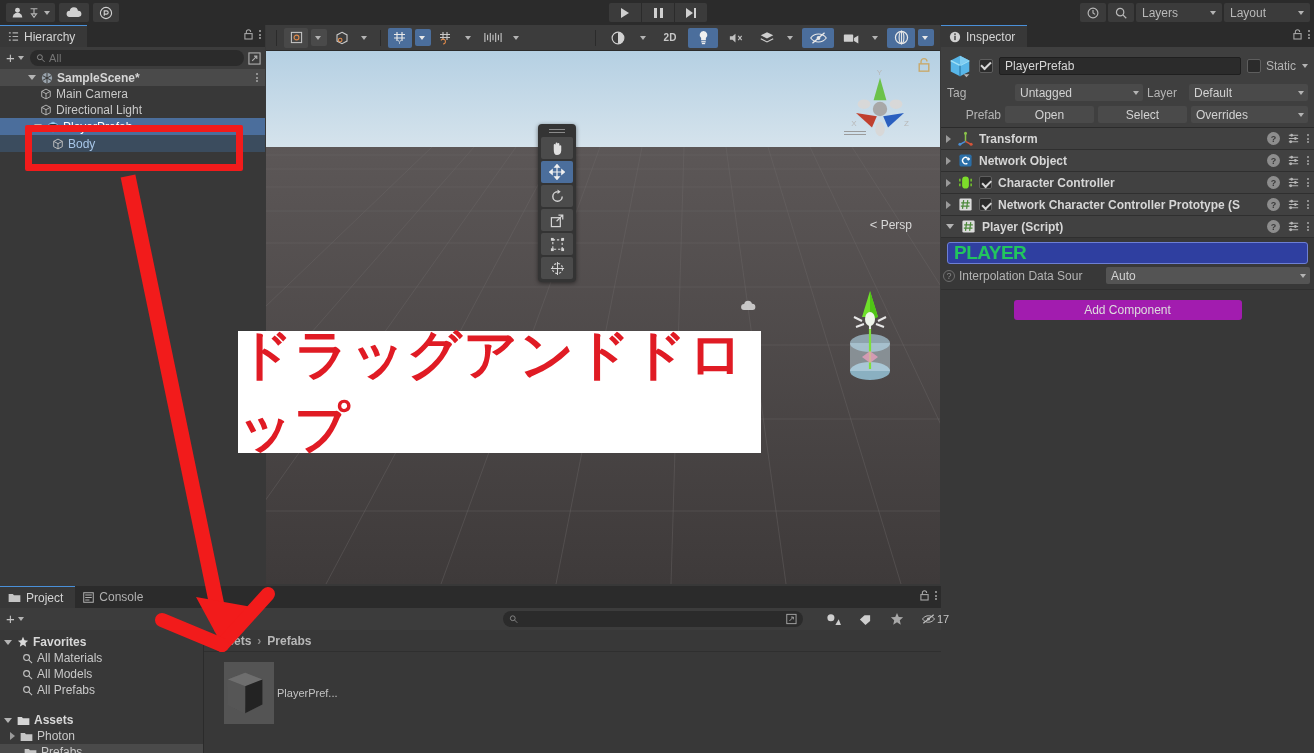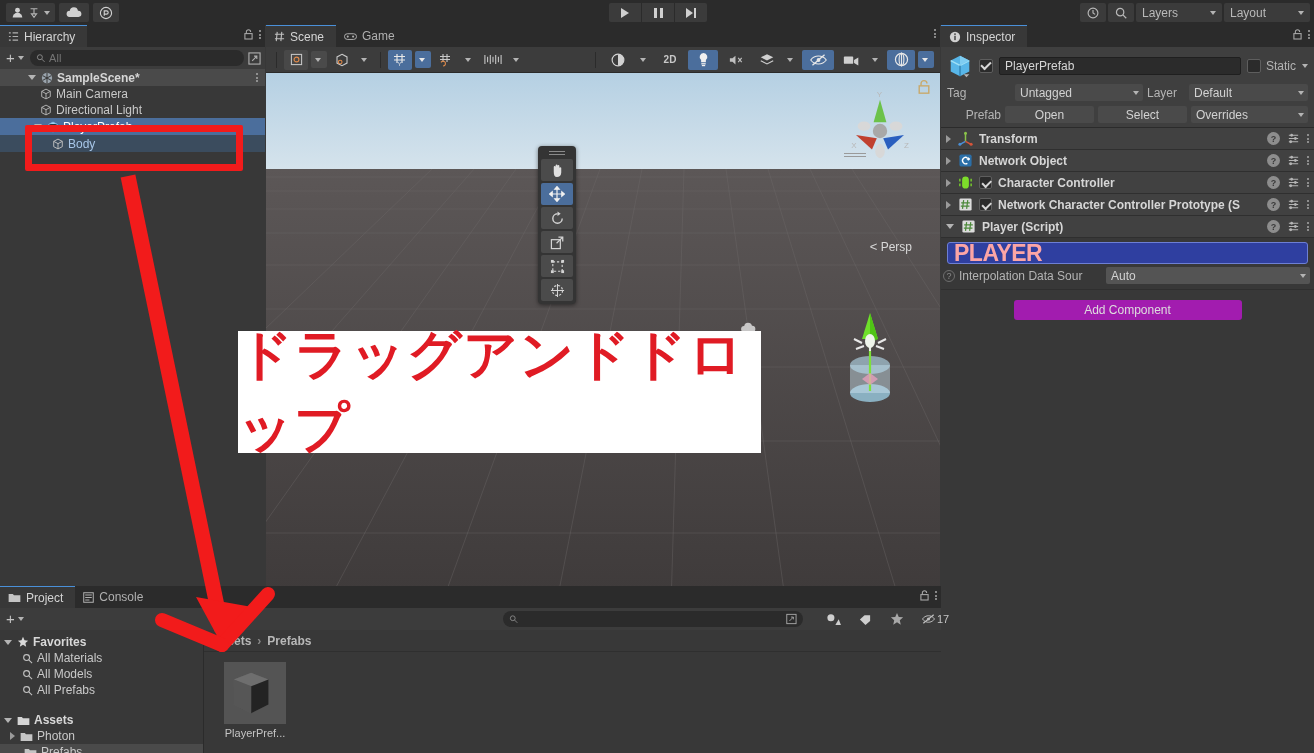--- a/index.html
+++ b/index.html
@@ -107,41 +107,41 @@
   .dd{height:17px;background:#4a4a4a;border-radius:2px;display:flex;align-items:center;justify-content:space-between;padding:0 4px 0 5px;color:#d2d2d2;font-size:12px;cursor:pointer;}
   .ih-row3{display:flex;align-items:center;gap:4px;margin-top:5px;}
   .pbtn{height:17px;background:#4a4a4a;border-radius:2px;display:flex;align-items:center;justify-content:center;color:#d2d2d2;cursor:pointer;font-size:12px;}
   .comp-row{height:22px;background:#414141;border-bottom:1px solid #2f2f2f;display:flex;align-items:center;gap:6px;padding:0 5px;cursor:pointer;}
   .comp-row .title{flex:1;font-size:12px;color:#d6d6d6;font-weight:bold;white-space:nowrap;overflow:hidden;}
   .comp-icons{display:flex;align-items:center;gap:7px;}
   .help-i{width:13px;height:13px;border-radius:50%;background:#8d8d8d;color:#3a3a3a;font-size:9px;font-weight:bold;display:flex;align-items:center;justify-content:center;cursor:pointer;}
   .cb-sm{width:13px;height:13px;background:#2b2b2b;border:1px solid #5e5e5e;border-radius:2px;position:relative;cursor:pointer;}
   .cb-sm::after{content:"";position:absolute;left:2px;top:3px;width:7px;height:3.5px;border-left:2px solid #d6d6d6;border-bottom:2px solid #d6d6d6;transform:rotate(-45deg);}
   .player-banner{margin:4px 6px 0 6px;height:22px;background:#2f3fa0;border:1px solid #6d7fd4;border-radius:3px;display:flex;align-items:center;padding:0 6px;}
-  .player-banner span{color:#fca5a5;font-size:23px;font-weight:bold;letter-spacing:-0.5px;font-family:"Liberation Sans",sans-serif;text-align:right;}
+  .player-banner span{color:#22c55e;font-size:19px;font-weight:bold;letter-spacing:-0.5px;font-family:"Liberation Sans",sans-serif;text-align:right;}
   .prop-row{display:flex;align-items:center;gap:4px;padding:3px 4px 3px 2px;}
   .help-q{width:12px;height:12px;border-radius:50%;border:1px solid #6e6e6e;color:#8a8a8a;font-size:9px;display:flex;align-items:center;justify-content:center;}
   .addcomp-wrap{padding:10px 0;display:flex;justify-content:center;border-top:1px solid #2f2f2f;margin-top:2px;}
   .addcomp{width:228px;height:20px;background:#a21caf;border-radius:3px;display:flex;align-items:center;justify-content:center;color:#dedede;font-size:12px;cursor:pointer;}
 
   
   #project{left:0;top:586px;width:941px;height:167px;background:#383838;}
   .proj-toolbar{height:22px;background:#3c3c3c;display:flex;align-items:center;padding:0 4px;gap:3px;position:relative;}
   .p-search{position:absolute;left:503px;width:300px;height:16px;background:#2b2b2b;border-radius:8px;display:flex;align-items:center;padding:0 6px;gap:4px;}
   .p-search input{background:transparent;border:none;outline:none;color:#8a8a8a;font-size:11px;width:100%;font-family:"Liberation Sans",sans-serif;}
   .pt-btn{height:18px;min-width:22px;display:flex;align-items:center;justify-content:center;cursor:pointer;color:#b4b4b4;}
   .proj-body{display:flex;height:145px;}
   .proj-tree{width:204px;background:#383838;border-right:1px solid #2b2b2b;padding-top:4px;}
   .ptrow{height:16px;display:flex;align-items:center;gap:4px;font-size:12px;color:#c9c9c9;cursor:pointer;padding-left:4px;}
   .ptrow.sel{background:#4a4a4a;}
   .ptrow.bold{font-weight:bold;color:#d8d8d8;}
   .proj-content{flex:1;background:#383838;}
   .breadcrumb{height:22px;display:flex;align-items:center;gap:6px;padding:0 8px;font-size:12px;color:#b8b8b8;font-weight:bold;border-bottom:1px solid #2f2f2f;}
   .assets-grid{padding:10px 0 0 20px;display:flex;gap:16px;}
-  .asset-item{width:62px;display:flex;flex-direction:column;align-items:center;gap:3px;cursor:pointer;}
+  .asset-item{width:62px;display:flex;flex-direction:row;align-items:center;gap:3px;cursor:pointer;}
   .asset-thumb{width:62px;height:62px;background:#545454;display:flex;align-items:center;justify-content:center;}
   .asset-label{font-size:11px;color:#c4c4c4;text-align:center;}
 
   
   .anno-box{position:absolute;left:25px;top:125px;width:218px;height:46px;border:7px solid #f21b1b;border-radius:2px;pointer-events:none;}
   .anno-text{position:absolute;left:238px;top:331px;width:523px;height:122px;background:#fff;display:flex;align-items:center;justify-content:center;}
   .anno-text span{color:#e01b24;font-size:54px;font-weight:bold;letter-spacing:1px;font-family:"DejaVu Sans",sans-serif;}
   .arrow-svg{position:absolute;left:0;top:0;pointer-events:none;}
   .lock-ic{stroke:#a8a8a8;fill:none;stroke-width:1.2;}
 </style>
@@ -306,43 +306,20 @@
         <svg width="12" height="12" viewBox="0 0 14 14">
           <path d="M7 1.3l5 2.6v6.2L7 12.7 2 10.1V3.9z" stroke="#c0c0c0" fill="none" stroke-width="1.1"></path>
           <path d="M2 3.9L7 6.6l5-2.7M7 6.6v6.1" stroke="#c0c0c0" fill="none" stroke-width="1.1"></path>
         </svg>
         <span>Body</span>
       </div>
     </div>
   </div>
 
   <div class="panel" id="scene">
-    <div class="panel-tabs">
-      <div class="ptab active">
-        <svg width="11" height="11" viewBox="0 0 12 12">
-          <path d="M3.5 1L2.5 11M8.5 1L7.5 11M1 3.5h10M1 8.5h10" stroke="#c0c0c0" stroke-width="1.2"></path>
-        </svg>
-        <span>Scene</span>
-      </div>
-      <div class="ptab">
-        <svg width="13" height="9" viewBox="0 0 16 10">
-          <rect x="0.6" y="1.6" width="14.8" height="7" rx="3.5" stroke="#b0b0b0" fill="none" stroke-width="1.2"></rect>
-          <circle cx="4.6" cy="5.1" r="1.3" fill="#b0b0b0"></circle>
-            <circle cx="11.2" cy="5.1" r="1.3" fill="#b0b0b0"></circle>
-        </svg>
-        <span>Game</span>
-      </div>
-      <div class="ptab-icons">
-        <span class="kebab">
-            <i></i>
-            <i></i>
-            <i></i>
-          </span>
-      </div>
-    </div>
 
     <div class="scene-toolbar">
       <span class="st-div"></span>
       <div class="st-btn">
         <svg width="13" height="13" viewBox="0 0 14 14">
           <rect x="1.5" y="1.5" width="11" height="11" stroke="#c8c8c8" fill="none" stroke-width="1.1"></rect>
           <circle cx="7" cy="7" r="2.6" stroke="#e08a4a" fill="none" stroke-width="1.2"></circle>
         </svg>
       </div>
       <div class="st-btn dd">

